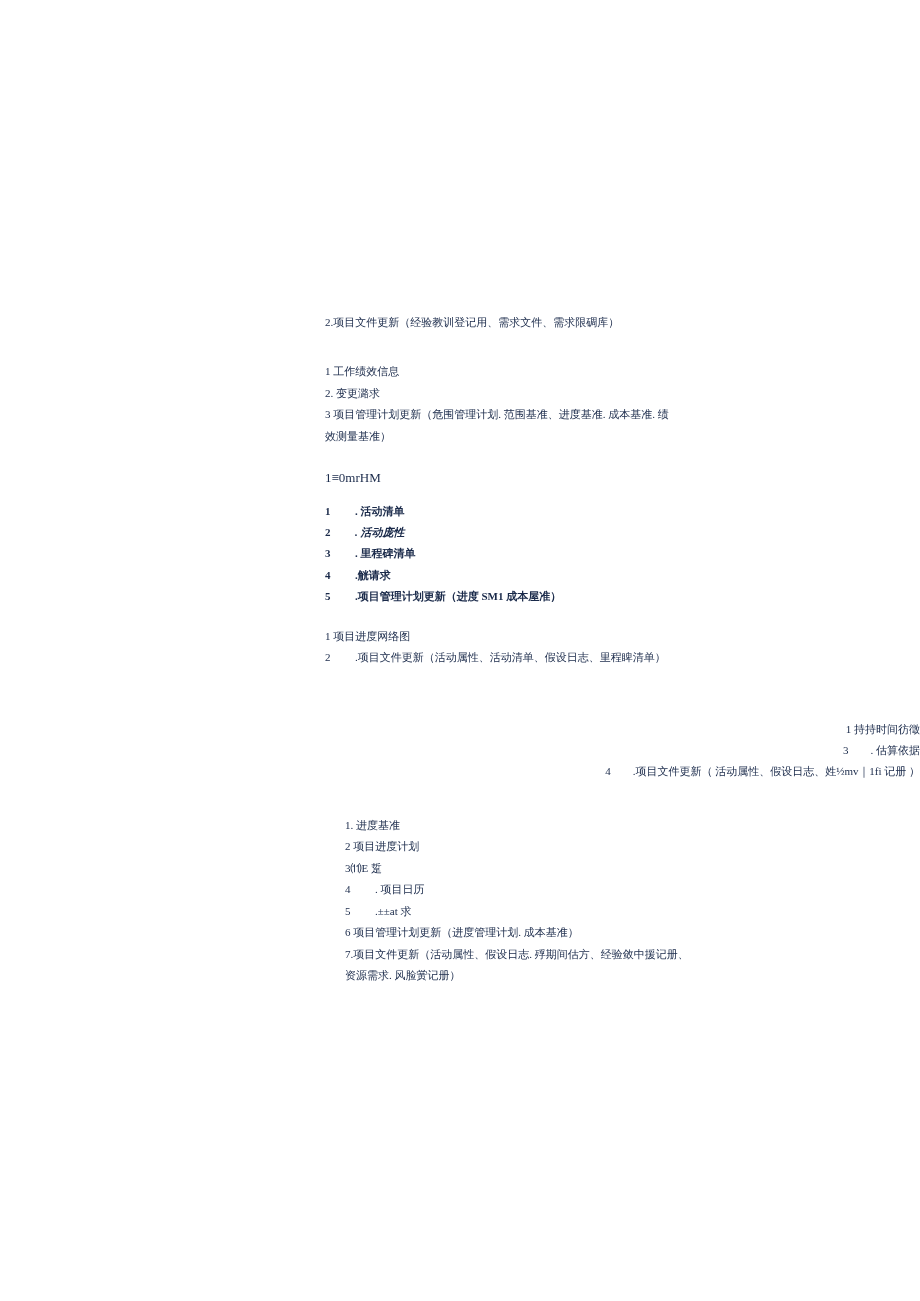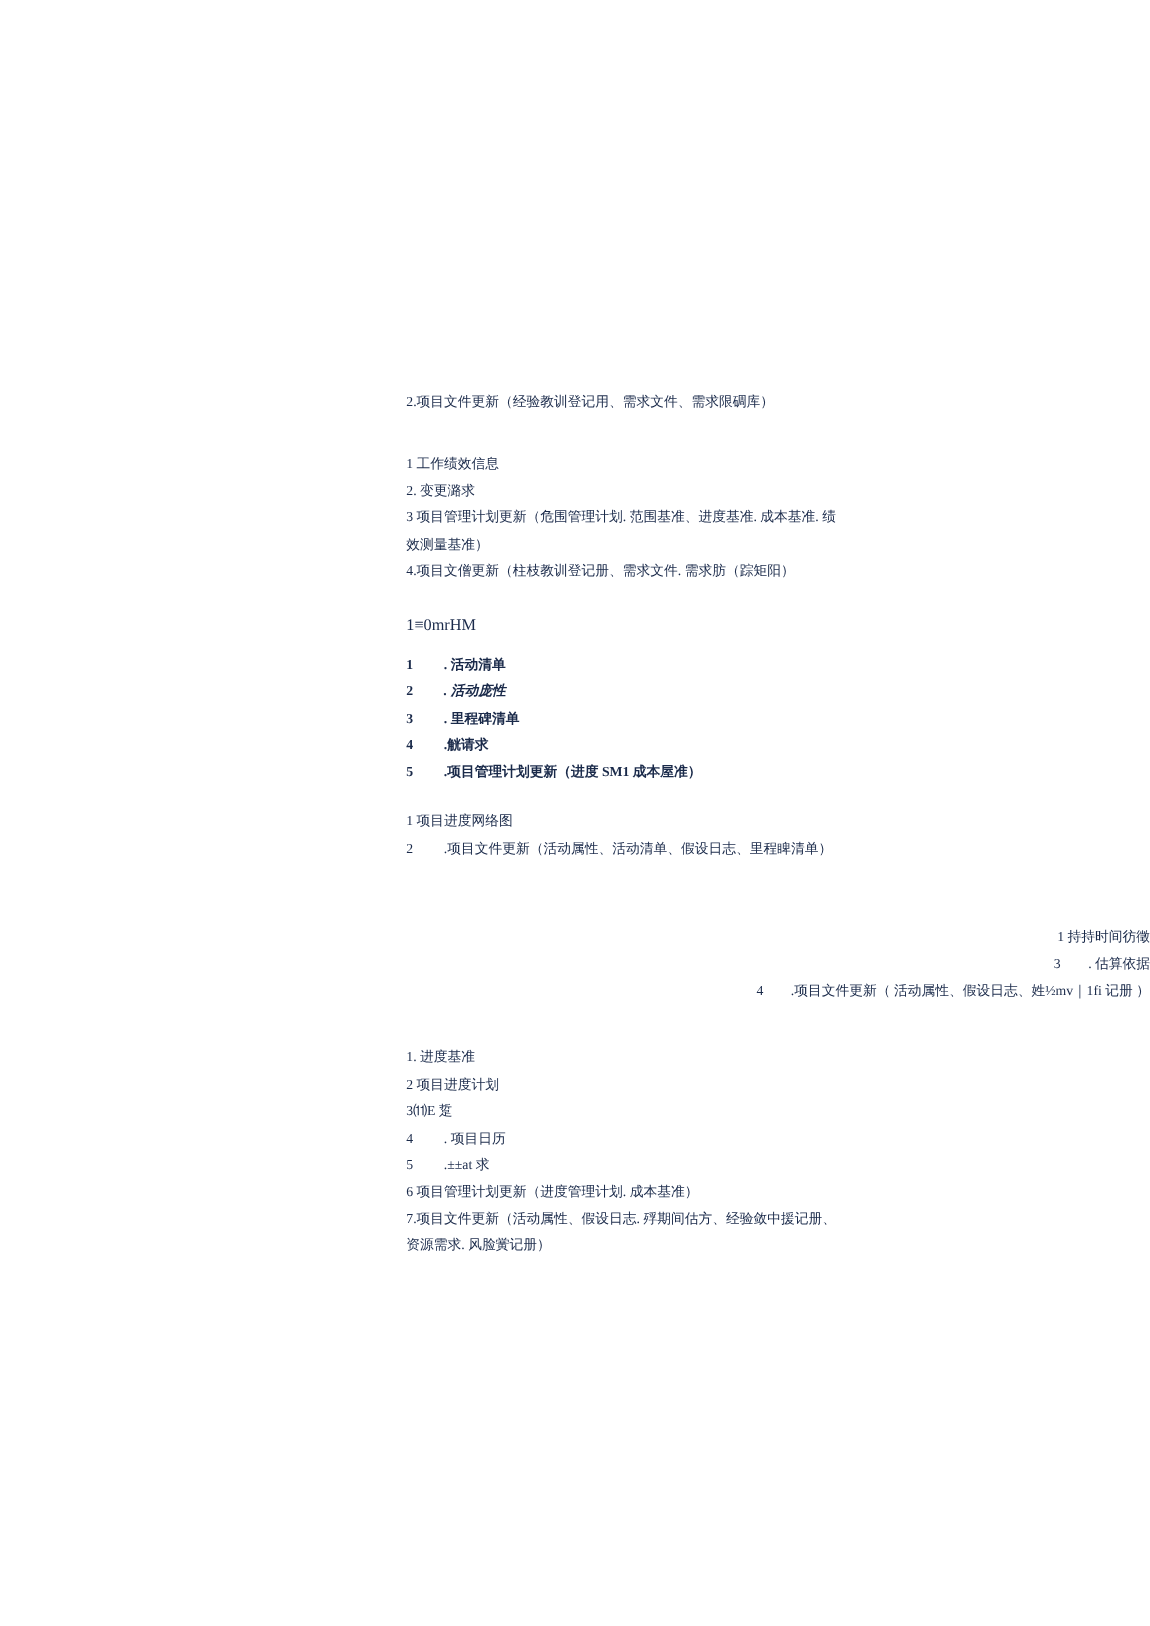--- a/index.html
+++ b/index.html
@@ -48,21 +48,20 @@
 
 <div class="block">
   <div class="line">2.项目文件更新（经验教训登记用、需求文件、需求限碉库）</div>
 </div>
 
 <div class="block" style="margin-top:28px;">
   <div class="line">1 工作绩效信息</div>
   <div class="line">2. 变更潞求</div>
   <div class="line">3 项目管理计划更新（危围管理计划. 范围基准、进度基准. 成本基准. 绩</div>
   <div class="line">效测量基准）</div>
-  <div class="line">4.项目文僧更新（柱枝教训登记册、需求文件. 需求肪（踪矩阳）</div>
 </div>
 
 <div class="heading" style="margin-top:18px;">1≡0mrHM</div>
 
 <div class="block" style="margin-top:10px;font-weight:bold;">
   <div class="line"><span class="num">1</span><span class="gap"></span><span>. 活动清单</span></div>
   <div class="line"><span class="num">2</span><span class="gap"></span><span class="italic">. 活动庞性</span></div>
   <div class="line"><span class="num">3</span><span class="gap"></span><span>. 里程碑清单</span></div>
   <div class="line"><span class="num">4</span><span class="gap"></span><span>.觥请求</span></div>
   <div class="line"><span class="num">5</span><span class="gap"></span><span>.项目管理计划更新（进度 SM1 成本屋准）</span></div>
@@ -72,21 +71,21 @@
   <div class="line">1 项目进度网络图</div>
   <div class="line"><span class="num">2</span><span class="gap"></span><span>.项目文件更新（活动属性、活动清单、假设日志、里程睥清单）</span></div>
 </div>
 
 <div class="block" style="margin-top:50px;text-align:right;">
   <div class="line">1 持持时间彷徵</div>
   <div class="line"><span class="num">3</span><span class="gap"></span><span>. 估算依据</span></div>
   <div class="line"><span class="num">4</span><span class="gap"></span><span>.项目文件更新（ 活动属性、假设日志、姓½mv｜1fi 记册 ）</span></div>
 </div>
 
-<div class="block" style="margin-top:32px;">
+<div class="block" style="margin-top:32px;margin-left:20px;">
   <div class="line">1. 进度基准</div>
   <div class="line">2 项目进度计划</div>
   <div class="line">3⑾E 踅</div>
   <div class="line"><span class="num">4</span><span class="gap"></span><span>. 项目日历</span></div>
   <div class="line"><span class="num">5</span><span class="gap"></span><span>.±±at 求</span></div>
   <div class="line">6 项目管理计划更新（进度管理计划. 成本基准）</div>
   <div class="line">7.项目文件更新（活动属性、假设日志. 殍期间估方、经验敛中援记册、</div>
   <div class="line">资源需求. 风脸黉记册）</div>
 </div>
 

